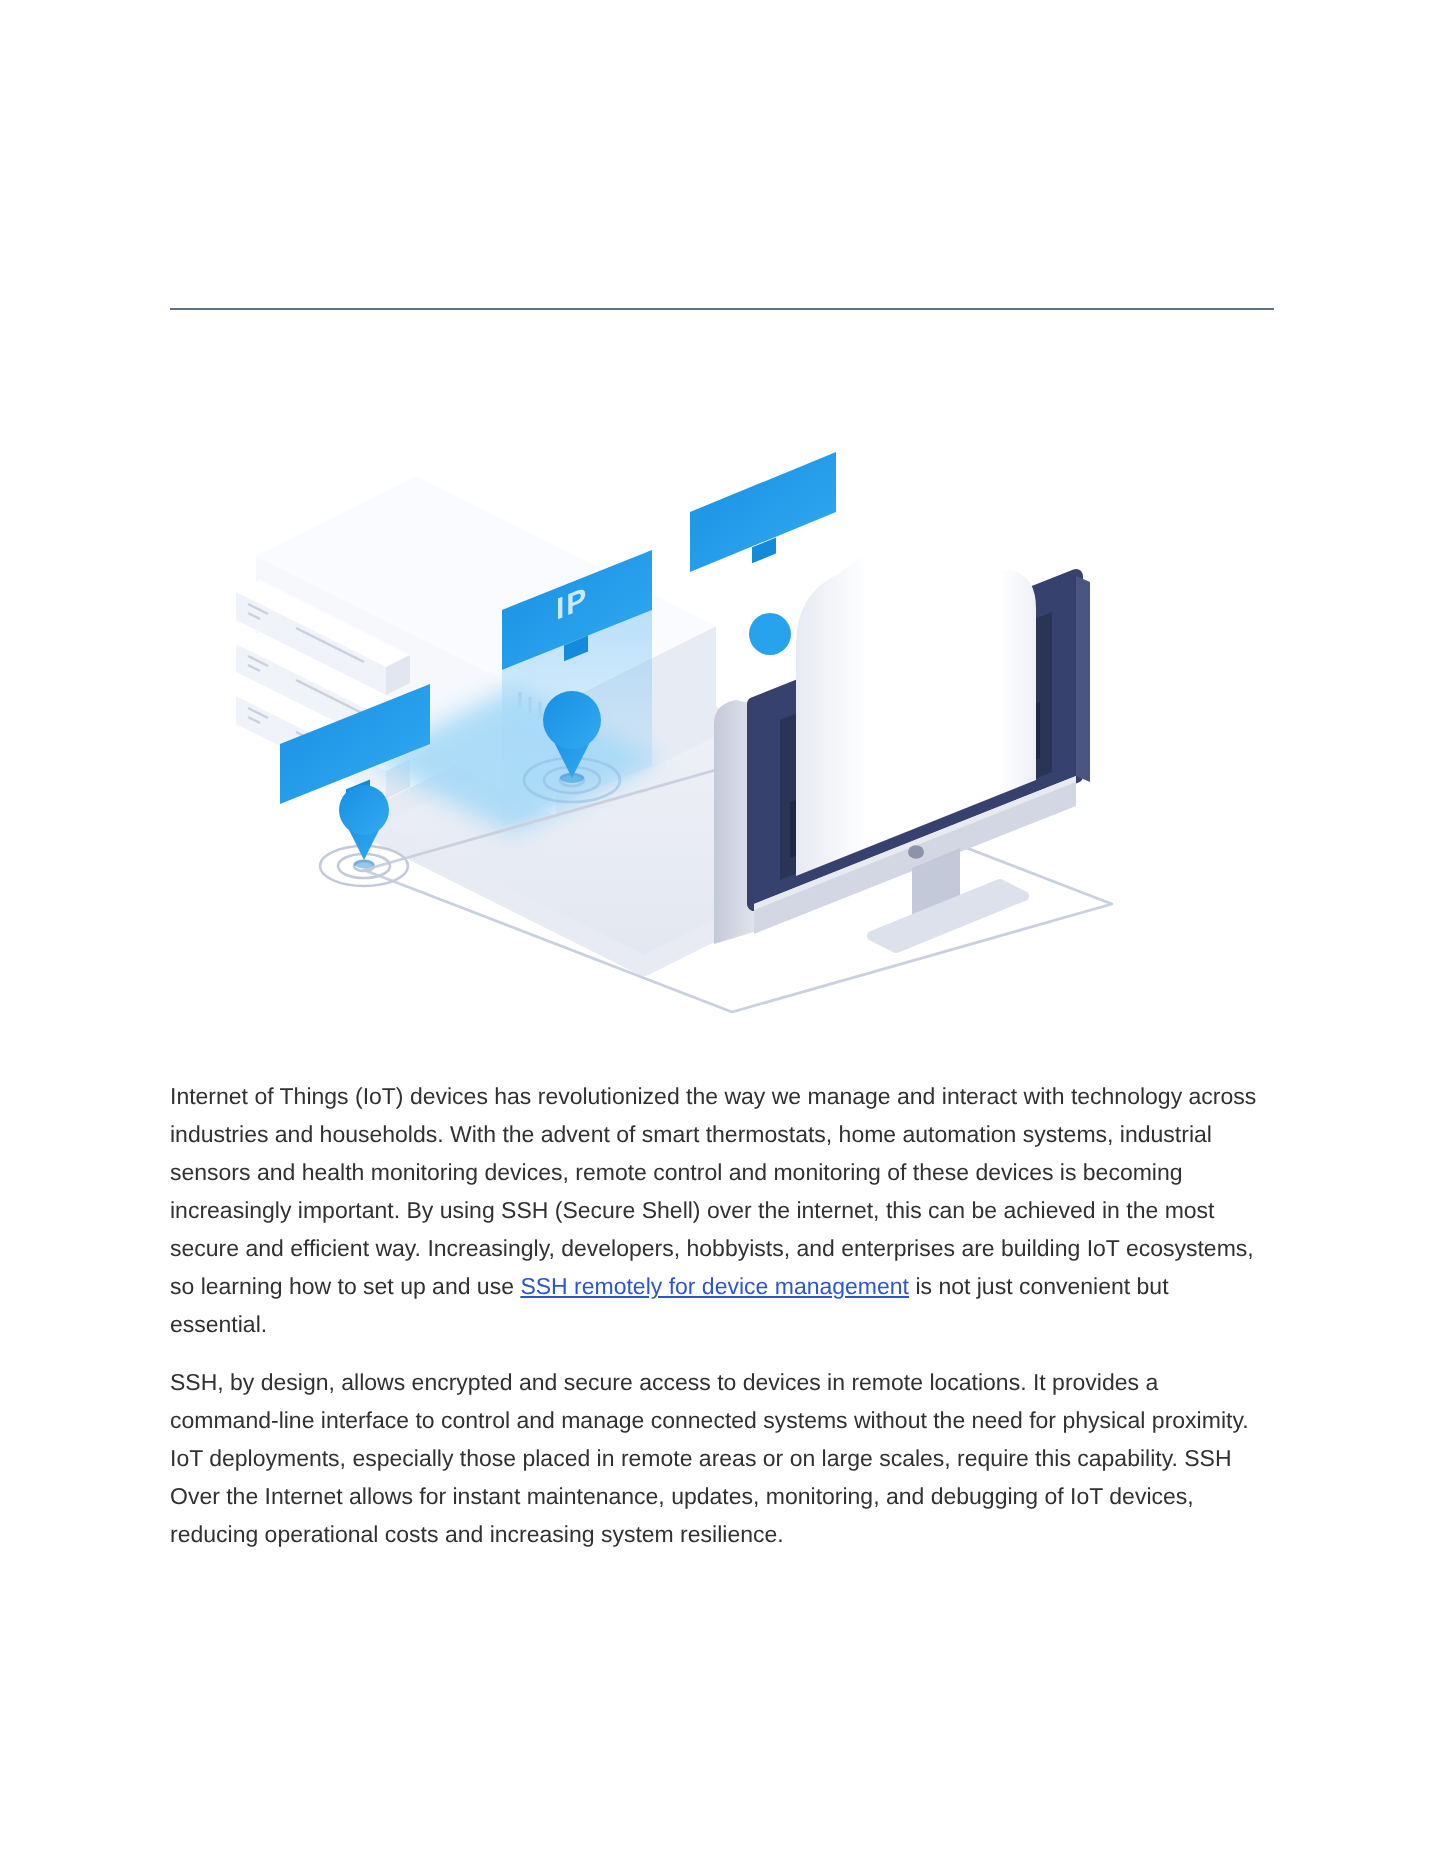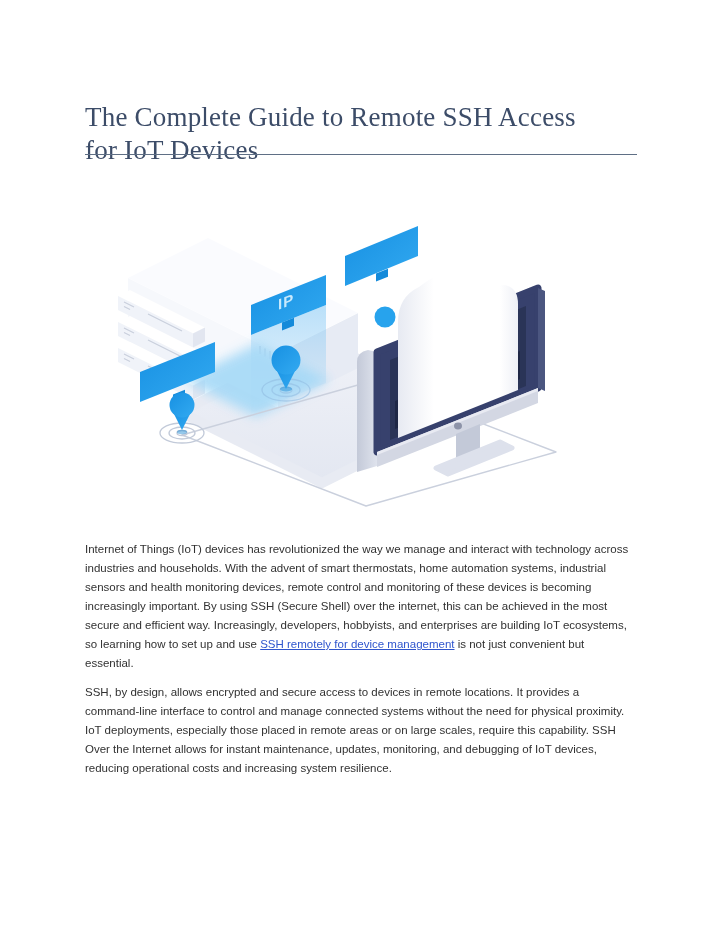--- a/index.html
+++ b/index.html
@@ -37,21 +37,20 @@
   
   .f-blue{fill:url(#gBlue);}
   .f-navy{fill:var(--navy);stroke:var(--navy);stroke-width:7;stroke-linejoin:round;}
   .ln{stroke:#cad0dd;stroke-width:1.4;fill:none;stroke-linejoin:round;}
 </style>
 </head>
 <body>
 
 <div class="page">
 
-  <h1 class="doc-title">The Complete Guide to Remote SSH Access for IoT Devices</h1>
   <div class="title-rule"></div>
 
   <div class="illustration">
     <svg width="540" height="330" viewBox="0 0 540 330">
       <defs>
         <linearGradient id="gBlue" x1="0" y1="0" x2="1" y2="1">
           <stop offset="0" stop-color="#1790e2"></stop>
             <stop offset="1" stop-color="#33aaf1"></stop>
         </linearGradient>
         <linearGradient id="gBeam" x1="0" y1="0" x2="0" y2="1">

